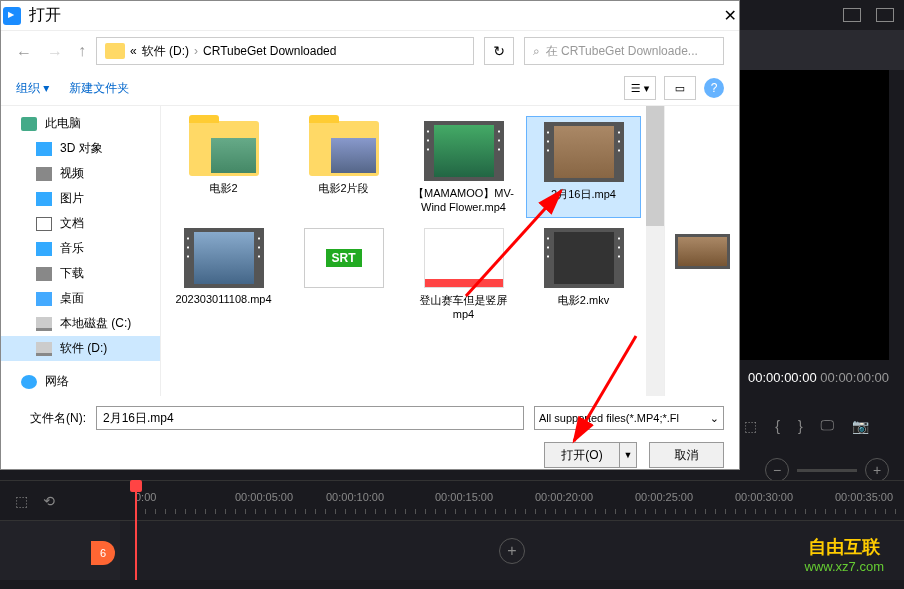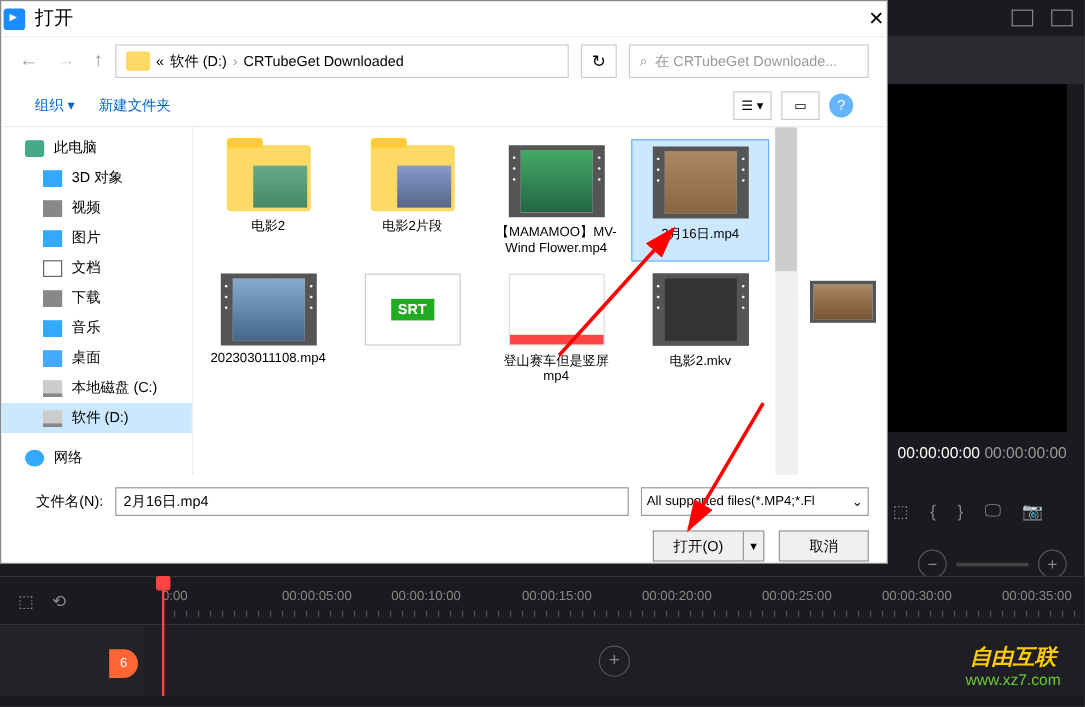--- a/index.html
+++ b/index.html
@@ -31,40 +31,40 @@
     .playhead::before { content: ''; position: absolute; top: 0; left: -5px; width: 12px; height: 12px; background: #ff4444; border-radius: 2px; }
     .tick { position: absolute; top: 10px; color: #888; font-size: 11px; }
     .tick-mark { position: absolute; top: 28px; width: 1px; height: 5px; background: #555; }
     .timeline-track { height: 60px; display: flex; border-top: 1px solid #333; }
     .track-left { width: 120px; background: #222228; position: relative; }
     .track-label { position: absolute; right: 5px; bottom: 15px; width: 24px; height: 24px; background: #ff6633; border-radius: 0 12px 12px 0; color: #fff; display: flex; align-items: center; justify-content: center; font-size: 11px; }
     .track-content { flex: 1; background: #1e1e24; position: relative; }
     .add-btn { position: absolute; left: 50%; top: 50%; transform: translate(-50%, -50%); width: 26px; height: 26px; border: 1px solid #555; border-radius: 50%; color: #888; display: flex; align-items: center; justify-content: center; font-size: 16px; }
     
     .watermark { position: absolute; bottom: 15px; right: 20px; text-align: center; }
-    .watermark-name { color: #ffcc00; font-size: 18px; font-weight: bold; font-style: italic; }
+    .watermark-name { color: #ffcc00; font-size: 18px; font-weight: bold; }
     .watermark-url { color: #66cc33; font-size: 13px; }
     
     
     .dialog { position: absolute; top: 0; left: 0; width: 740px; height: 470px; background: #fff; border: 1px solid #888; }
     .dlg-title { height: 30px; display: flex; align-items: center; padding: 0 2px; justify-content: space-between; border-bottom: 1px solid #eee; }
     .dlg-title-left { display: flex; align-items: center; gap: 8px; }
     .dlg-logo { width: 18px; height: 18px; background: #1a8cff; border-radius: 3px; position: relative; }
     .dlg-logo::after { content: '▶'; color: #fff; font-size: 8px; position: absolute; top: 3px; left: 5px; }
     .dlg-close { font-size: 16px; cursor: pointer; }
     
     .dlg-nav { height: 40px; display: flex; align-items: center; padding: 0 15px; gap: 10px; }
     .nav-arrows { display: flex; gap: 15px; color: #999; font-size: 16px; }
     .breadcrumb { flex: 1; height: 28px; border: 1px solid #ccc; display: flex; align-items: center; padding: 0 8px; gap: 5px; font-size: 12px; }
     .bc-folder { width: 20px; height: 16px; background: #ffd966; border-radius: 2px; }
     .bc-sep { color: #999; }
     .refresh-btn { width: 30px; height: 28px; border: 1px solid #ccc; display: flex; align-items: center; justify-content: center; font-size: 14px; }
     .search-box { width: 200px; height: 28px; border: 1px solid #ccc; display: flex; align-items: center; padding: 0 8px; gap: 6px; font-size: 12px; color: #999; }
     
-    .dlg-toolbar { height: 35px; display: flex; align-items: center; justify-content: space-between; padding: 0 28px; border-bottom: 1px solid #eee; }
+    .dlg-toolbar { height: 35px; display: flex; align-items: center; justify-content: space-between; padding: 0 15px; border-bottom: 1px solid #eee; }
     .tb-left { display: flex; gap: 20px; font-size: 12px; }
     .tb-link { color: #0066cc; }
     .tb-right { display: flex; gap: 8px; align-items: center; }
     .tb-btn { width: 32px; height: 24px; border: 1px solid #ccc; display: flex; align-items: center; justify-content: center; font-size: 11px; }
     .help-btn { width: 20px; height: 20px; background: #66b3ff; border-radius: 50%; color: #fff; display: flex; align-items: center; justify-content: center; font-size: 12px; }
     
     .dlg-body { display: flex; height: 290px; }
     .sidebar { width: 160px; border-right: 1px solid #eee; padding: 5px 0; overflow-y: auto; }
     .sb-item { display: flex; align-items: center; gap: 8px; padding: 4px 10px 4px 20px; font-size: 12px; }
     .sb-item.selected { background: #cce8ff; }
@@ -315,26 +315,26 @@
         </div>
       <div class="sb-item" style="padding-left:35px">
           <span class="sb-icon ic-pic"></span>
           <span>图片</span>
         </div>
       <div class="sb-item" style="padding-left:35px">
           <span class="sb-icon ic-doc"></span>
           <span>文档</span>
         </div>
       <div class="sb-item" style="padding-left:35px">
+          <span class="sb-icon ic-music"></span>
+          <span>音乐</span>
+        </div>
+      <div class="sb-item" style="padding-left:35px">
           <span class="sb-icon ic-dl"></span>
           <span>下载</span>
-        </div>
-      <div class="sb-item" style="padding-left:35px">
-          <span class="sb-icon ic-music"></span>
-          <span>音乐</span>
         </div>
       <div class="sb-item" style="padding-left:35px">
           <span class="sb-icon ic-desk"></span>
           <span>桌面</span>
         </div>
       <div class="sb-item" style="padding-left:35px">
           <span class="sb-icon ic-disk"></span>
           <span>本地磁盘 (C:)</span>
         </div>
       <div class="sb-item selected" style="padding-left:35px">

